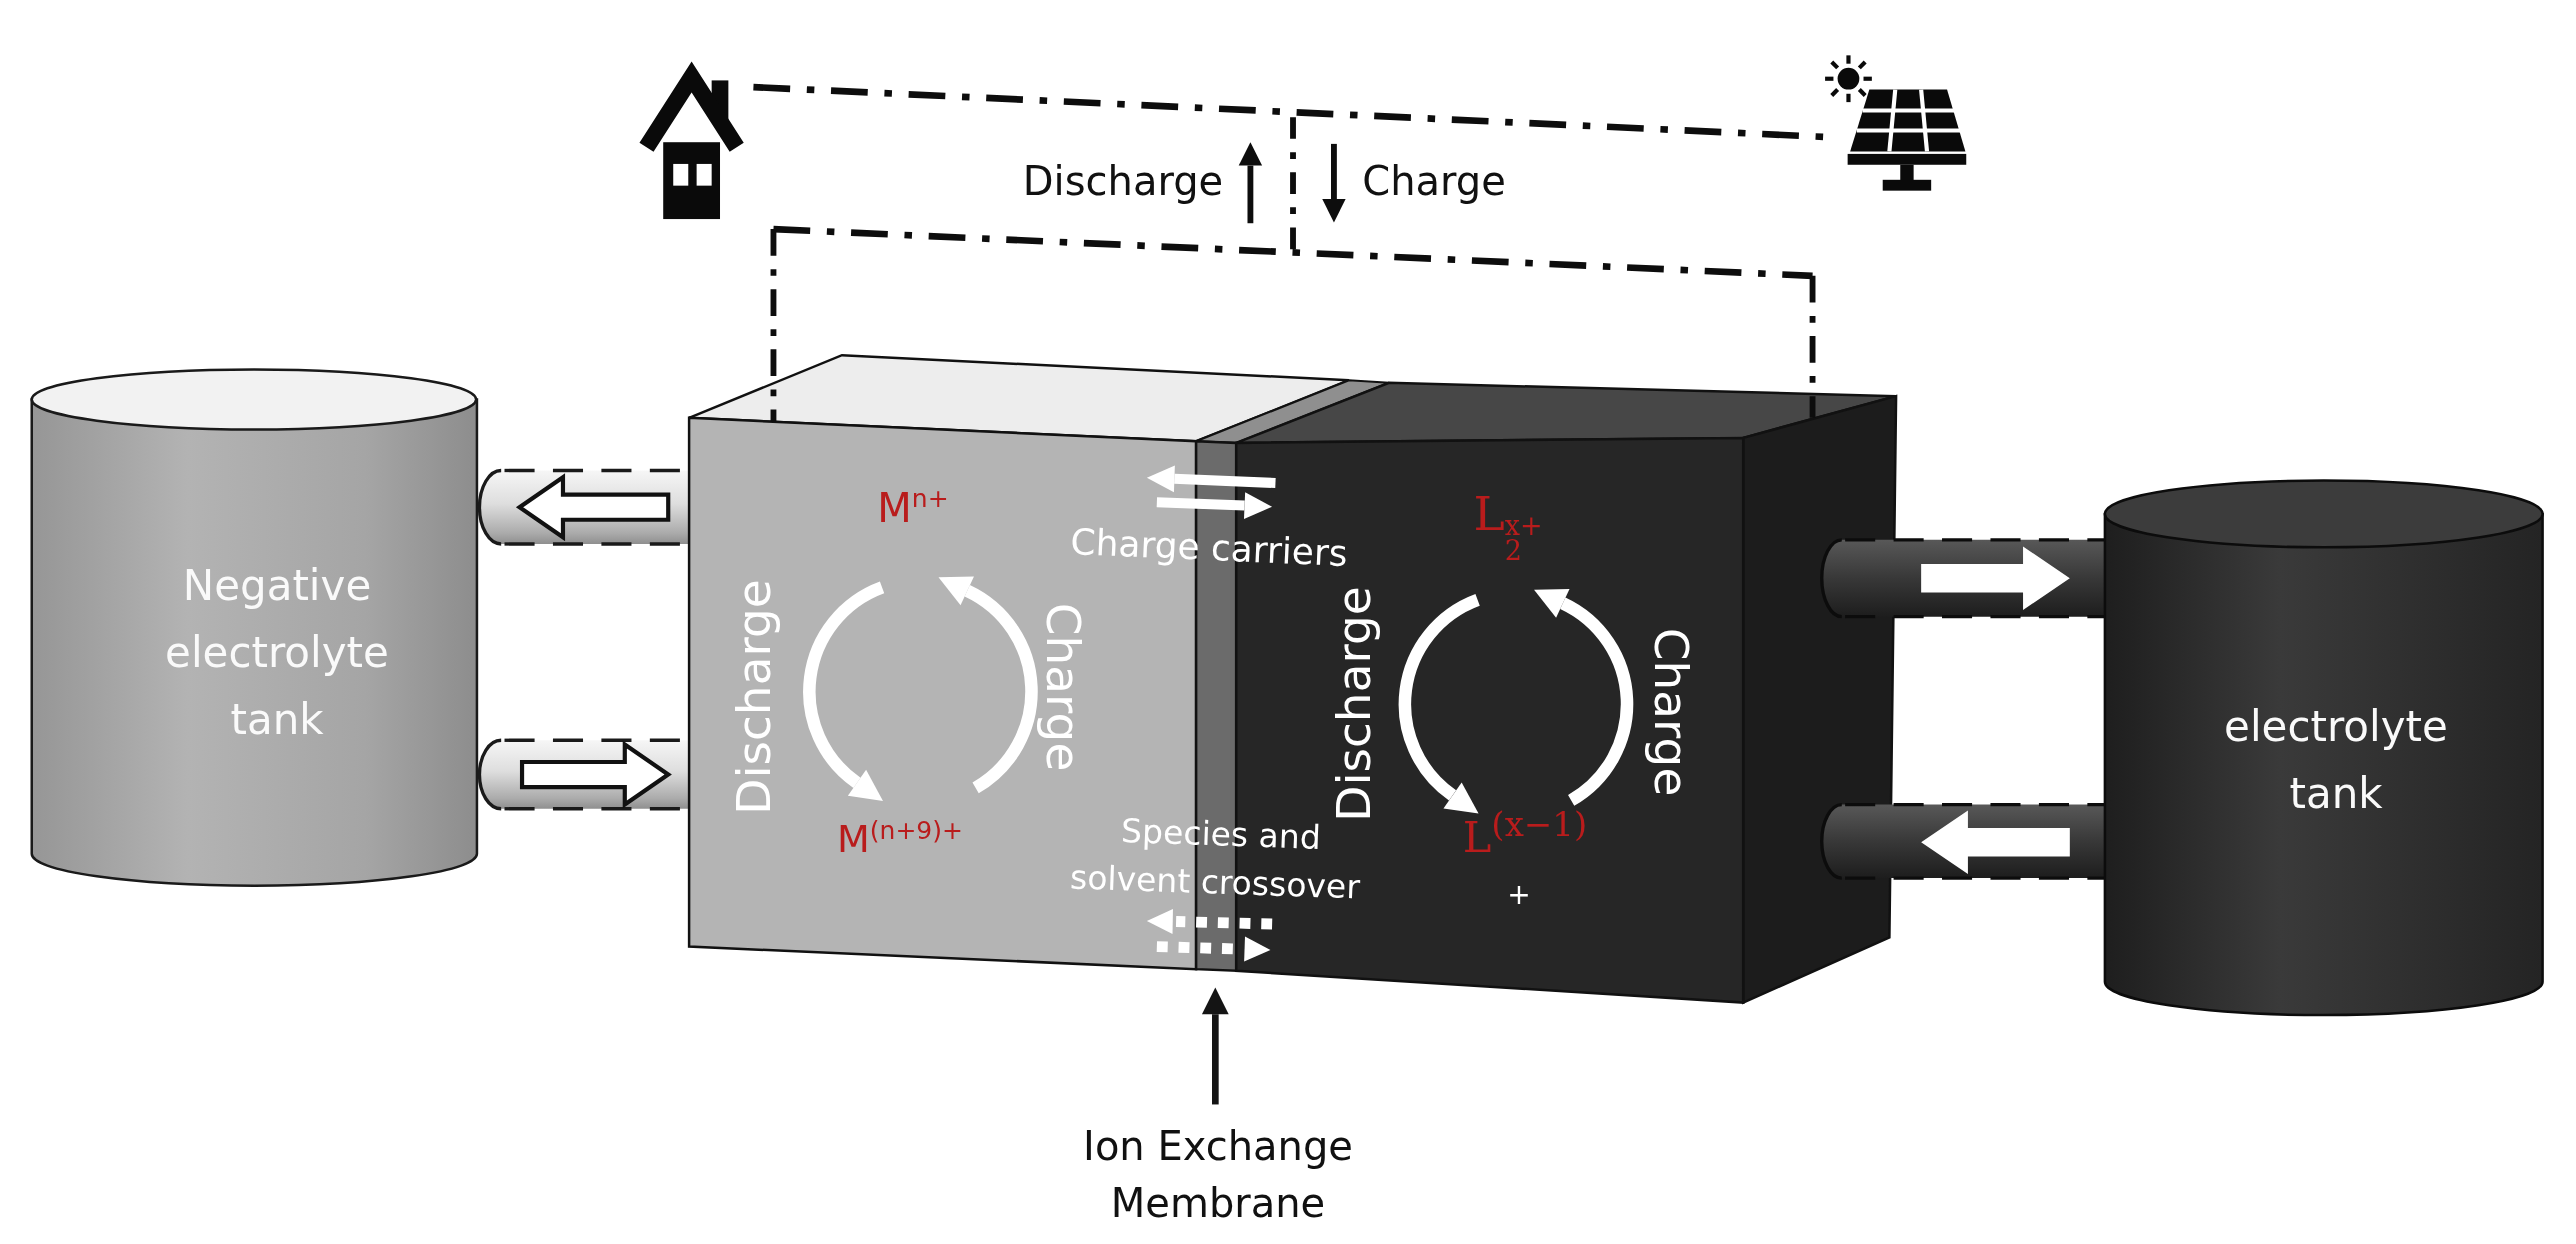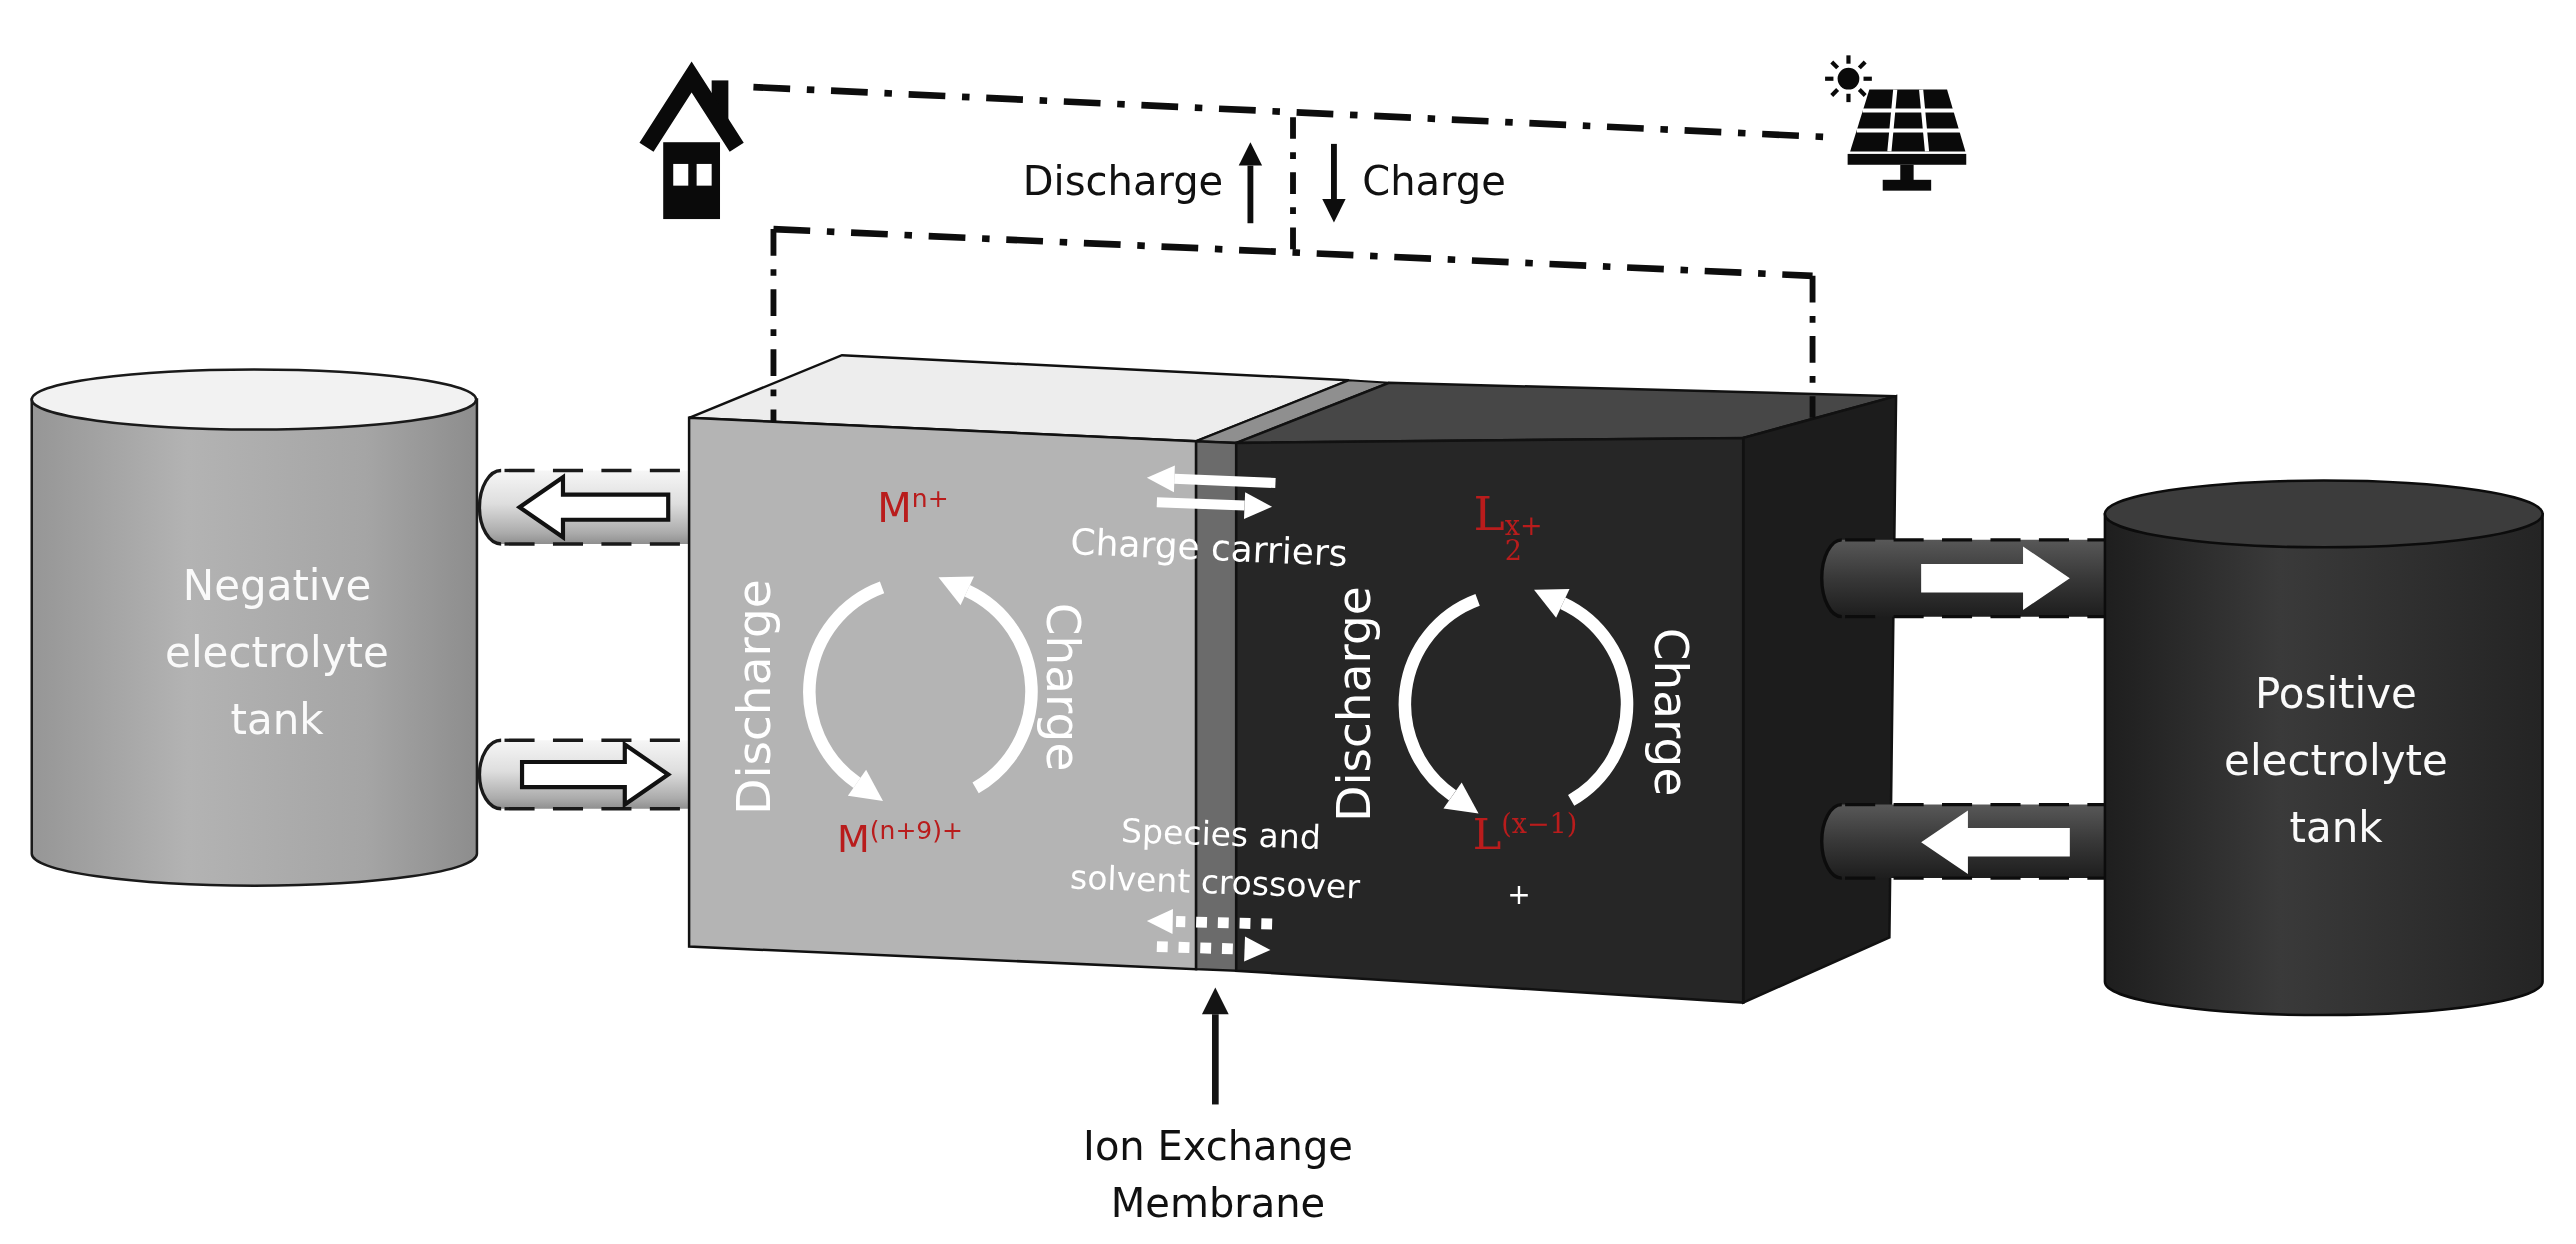--- a/index.html
+++ b/index.html
@@ -185,39 +185,38 @@
 <div class="lbl black top-label" style="left:1123px;top:181px;">Discharge</div>
 <div class="lbl black top-label" style="left:1434px;top:181px;">Charge</div>
 
 <div class="lbl tank-label" style="left:255px;top:652px;">
   <span>Negative</span>
   <span>electrolyte</span>
   <span>tank</span>
 </div>
 
 <div class="lbl tank-label" style="left:2314px;top:760px;">
-  <span>Positive</span>
   <span>electrolyte</span>
   <span>tank</span>
 </div>
 
 <div class="lbl white cycle-label rot-ccw" style="left:753px;top:697px;">Discharge</div>
 <div class="lbl white cycle-label rot-cw" style="left:1063px;top:687px;">Charge</div>
 
 <div class="lbl species" style="left:913px;top:507px;"><span>M</span><sup>n+</sup></div>
 <div class="lbl species" style="left:900px;top:838px;font-size:38px;"><span>M</span><sup>(n+9)+</sup></div>
 
 <div class="lbl white cycle-label rot-ccw" style="left:1353px;top:704px;">Discharge</div>
 <div class="lbl white cycle-label rot-cw" style="left:1671px;top:712px;">Charge</div>
 
 <div class="lbl species serif" style="left:1508px;top:526px;font-size:47px;"><span>L</span><span class="lstack">
         <span>x+</span>
         <span>2</span>
       </span></div>
-<div class="lbl species serif" style="left:1525px;top:833px;font-size:43px;"><span>L</span><sup style="font-size:27px;">(x−1)</sup></div>
+<div class="lbl species serif" style="left:1525px;top:833px;font-size:43px;"><span>L</span><sup style="font-size:34px;">(x−1)</sup></div>
 <div class="lbl white" style="left:1519px;top:895px;font-size:28px;">+</div>
 
 <div class="lbl white carriers" style="left:1209px;top:548px;">Charge carriers</div>
 
 <div class="lbl white crossover" style="left:1221px;top:834px;">Species and</div>
 <div class="lbl white crossover" style="left:1215px;top:882px;">solvent crossover</div>
 
 <div class="lbl black membrane-label" style="left:1218px;top:1146px;">Ion Exchange</div>
 <div class="lbl black membrane-label" style="left:1218px;top:1203px;">Membrane</div>
 

